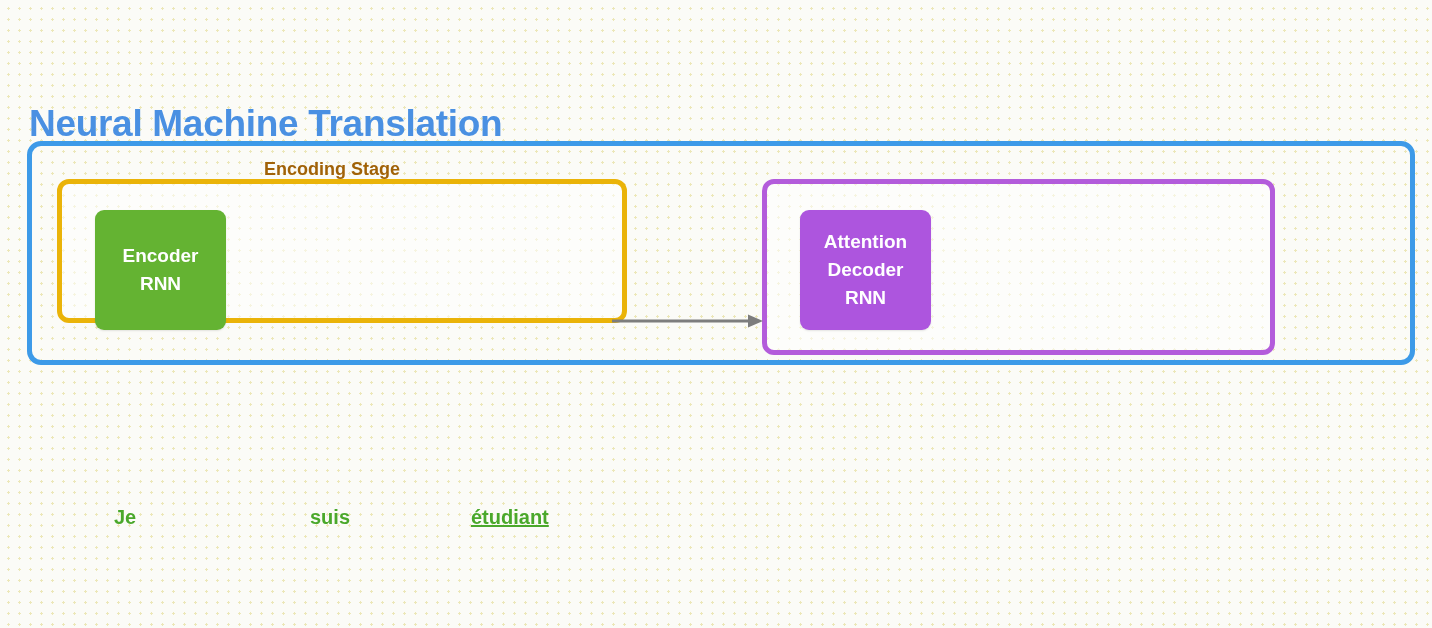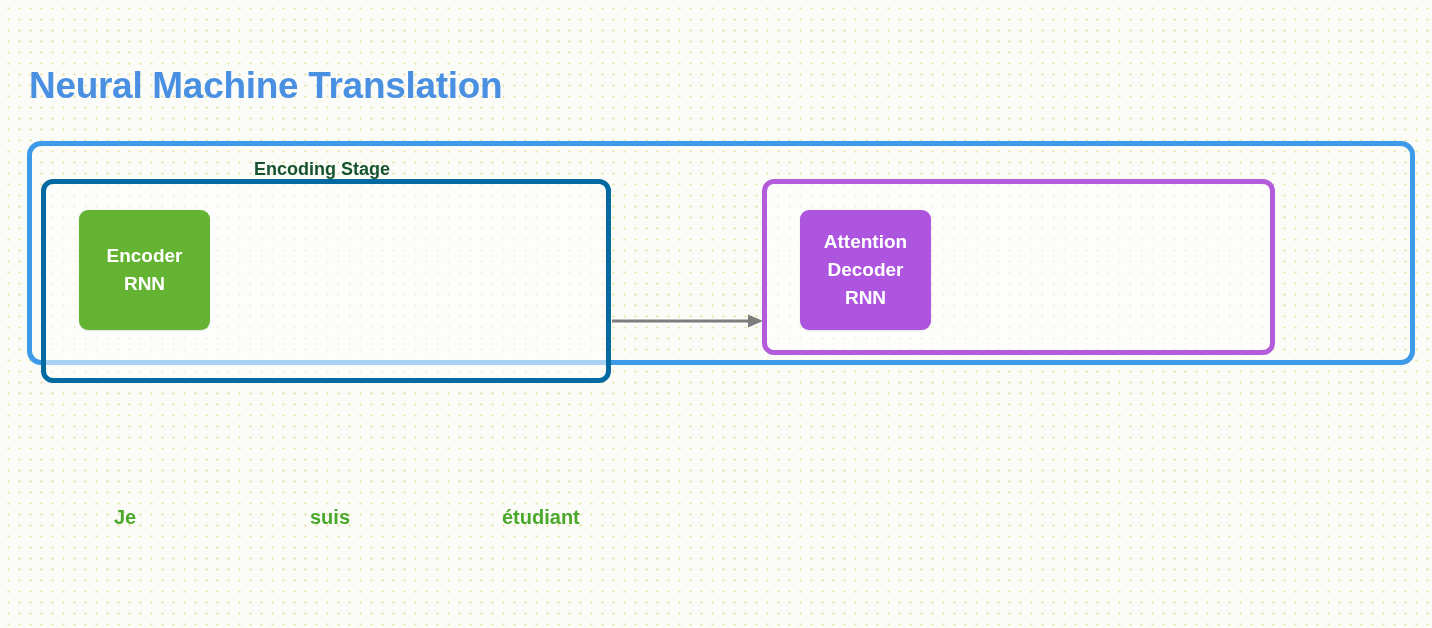--- a/index.html
+++ b/index.html
@@ -26,20 +26,21 @@
     top: 64px;
     width: 900px;
   }
   #page-title {
     font-size: 37px;
     font-weight: bold;
     color: #4a90e2;
     line-height: 44px;
     letter-spacing: -0.3px;
     white-space: nowrap;
+    margin-top: 38px;
   }
   #page-subtitle {
     font-size: 19px;
     font-weight: bold;
     color: #4a90e2;
     line-height: 24px;
     letter-spacing: 0.1px;
     white-space: nowrap;
   }
 
@@ -60,42 +61,42 @@
   .stage-label {
     position: absolute;
     top: 12px;
     font-size: 18px;
     font-weight: bold;
     line-height: 22px;
     text-align: center;
     white-space: nowrap;
   }
   #encoding-stage-label {
-    left: 5px;
+    left: 15px;
     width: 570px;
-    color: #14532d;
+    color: #a16207;
   }
   #decoding-stage-label {
     left: 722px;
     width: 640px;
     color: #a23fd4;
   }
 
   .stage-panel {
     position: absolute;
     box-sizing: border-box;
     border-radius: 12px;
     background: rgba(255,255,255,0.55);
   }
   #encoding-stage-panel {
-    left: 9px;
+    left: 25px;
     top: 33px;
     width: 570px;
-    height: 204px;
-    border: 5px solid #0369a1;
+    height: 144px;
+    border: 5px solid #eab308;
   }
   #decoding-stage-panel {
     left: 730px;
     top: 33px;
     width: 513px;
     height: 176px;
     border: 5px solid #b35cdb;
   }
 
   
@@ -146,21 +147,21 @@
     position: absolute;
     top: 0;
     font-size: 20px;
     font-weight: bold;
     color: #4aa82b;
     line-height: 28px;
     white-space: nowrap;
   }
   #source-word-0 { left: 114px; }
   #source-word-1 { left: 310px; }
-  #source-word-2 { left: 502px; }
+  #source-word-2 { left: 471px; text-decoration: underline; }
 </style>
 </head>
 <body>
 
 <div id="header-block">
   <div id="page-title">Neural Machine Translation</div>
 </div>
 
 <div id="model-container">
 

